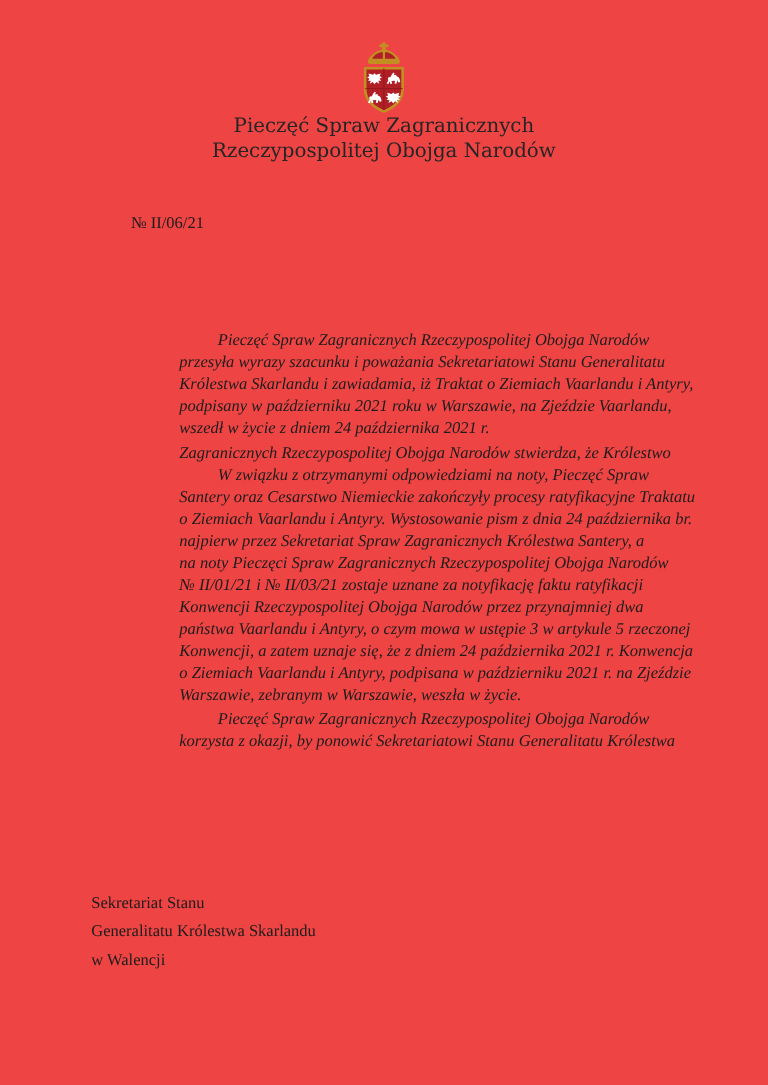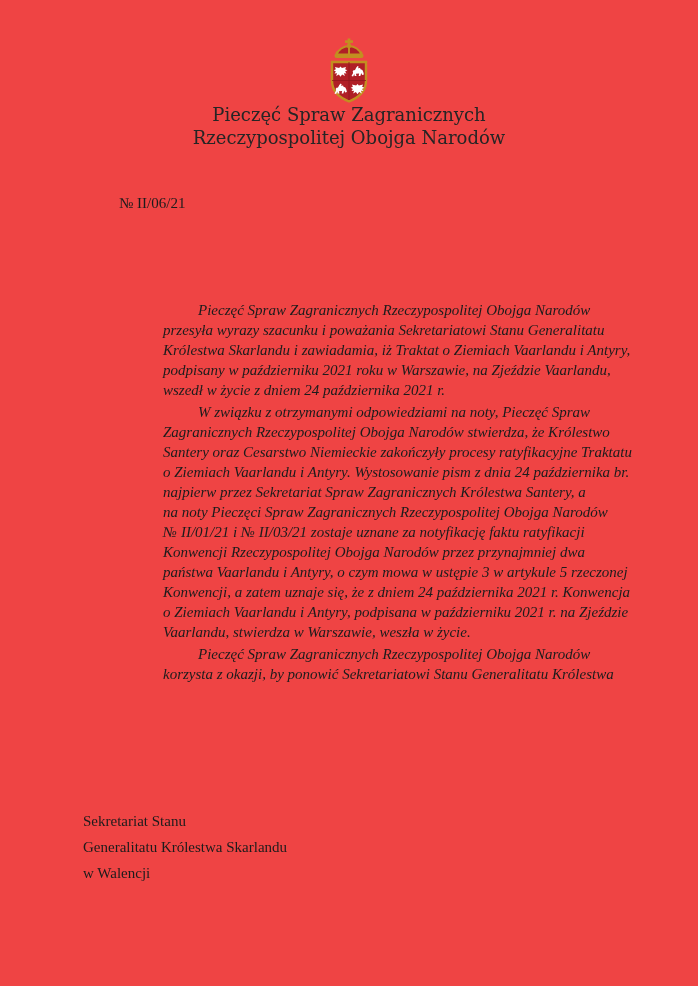--- a/index.html
+++ b/index.html
@@ -110,32 +110,32 @@
 
   <div class="letter-body">
     <div class="para">
         <div class="line indent">Pieczęć Spraw Zagranicznych Rzeczypospolitej Obojga Narodów</div>
         <div class="line">przesyła wyrazy szacunku i poważania Sekretariatowi Stanu Generalitatu</div>
         <div class="line">Królestwa Skarlandu i zawiadamia, iż Traktat o Ziemiach Vaarlandu i Antyry,</div>
         <div class="line">podpisany w październiku 2021 roku w Warszawie, na Zjeździe Vaarlandu,</div>
         <div class="line">wszedł w życie z dniem 24 października 2021 r.</div>
       </div>
       <div class="para">
+        <div class="line">Zagranicznych Rzeczypospolitej Obojga Narodów stwierdza, że Królestwo</div>
         <div class="line indent">W związku z otrzymanymi odpowiedziami na noty, Pieczęć Spraw</div>
-        <div class="line">Zagranicznych Rzeczypospolitej Obojga Narodów stwierdza, że Królestwo</div>
         <div class="line">Santery oraz Cesarstwo Niemieckie zakończyły procesy ratyfikacyjne Traktatu</div>
         <div class="line">o Ziemiach Vaarlandu i Antyry. Wystosowanie pism z dnia 24 października br.</div>
         <div class="line">najpierw przez Sekretariat Spraw Zagranicznych Królestwa Santery, a</div>
         <div class="line">na noty Pieczęci Spraw Zagranicznych Rzeczypospolitej Obojga Narodów</div>
         <div class="line">№ II/01/21 i № II/03/21 zostaje uznane za notyfikację faktu ratyfikacji</div>
         <div class="line">Konwencji Rzeczypospolitej Obojga Narodów przez przynajmniej dwa</div>
         <div class="line">państwa Vaarlandu i Antyry, o czym mowa w ustępie 3 w artykule 5 rzeczonej</div>
         <div class="line">Konwencji, a zatem uznaje się, że z dniem 24 października 2021 r. Konwencja</div>
         <div class="line">o Ziemiach Vaarlandu i Antyry, podpisana w październiku 2021 r. na Zjeździe</div>
-        <div class="line">Vaarlandu, stwierdza w Warszawie, weszła w życie.</div>
+        <div class="line">Warszawie, zebranym w Warszawie, weszła w życie.</div>
       </div>
       <div class="para">
         <div class="line indent">Pieczęć Spraw Zagranicznych Rzeczypospolitej Obojga Narodów</div>
         <div class="line">korzysta z okazji, by ponowić Sekretariatowi Stanu Generalitatu Królestwa</div>
       </div>
   </div>
 
   <div class="recipient">
     <div class="rline">Sekretariat Stanu</div>
     <div class="rline">Generalitatu Królestwa Skarlandu</div>

